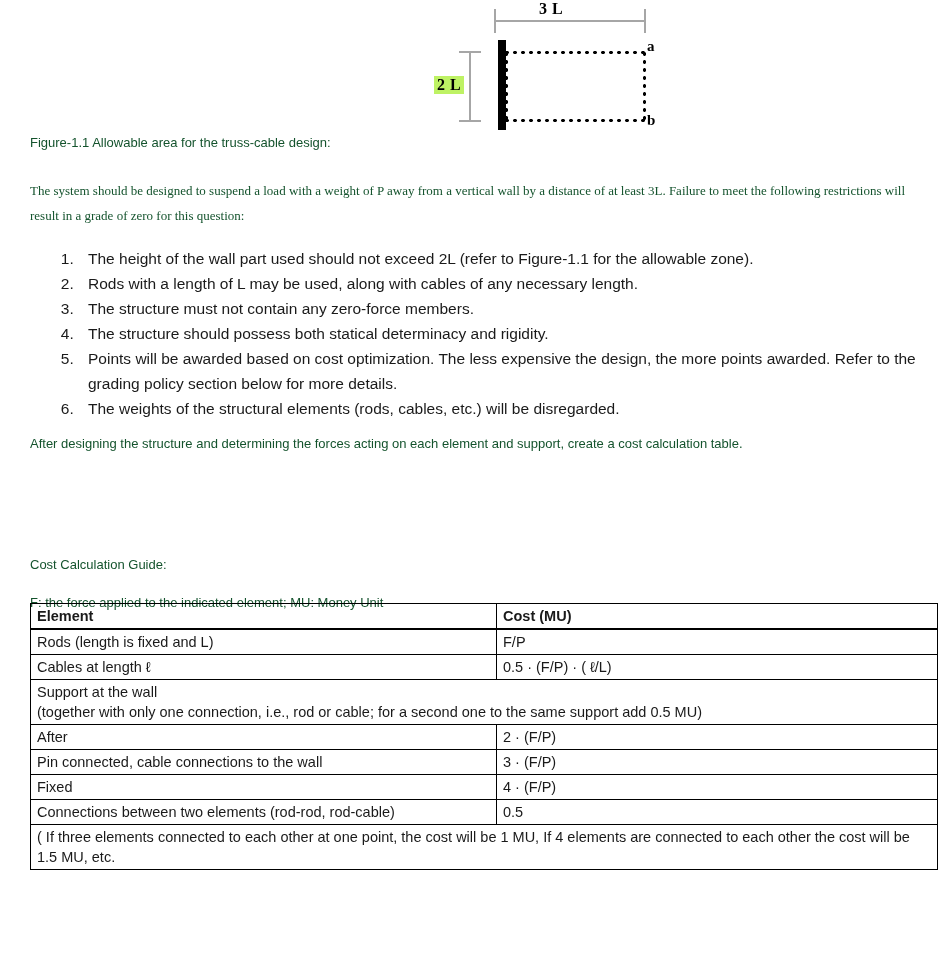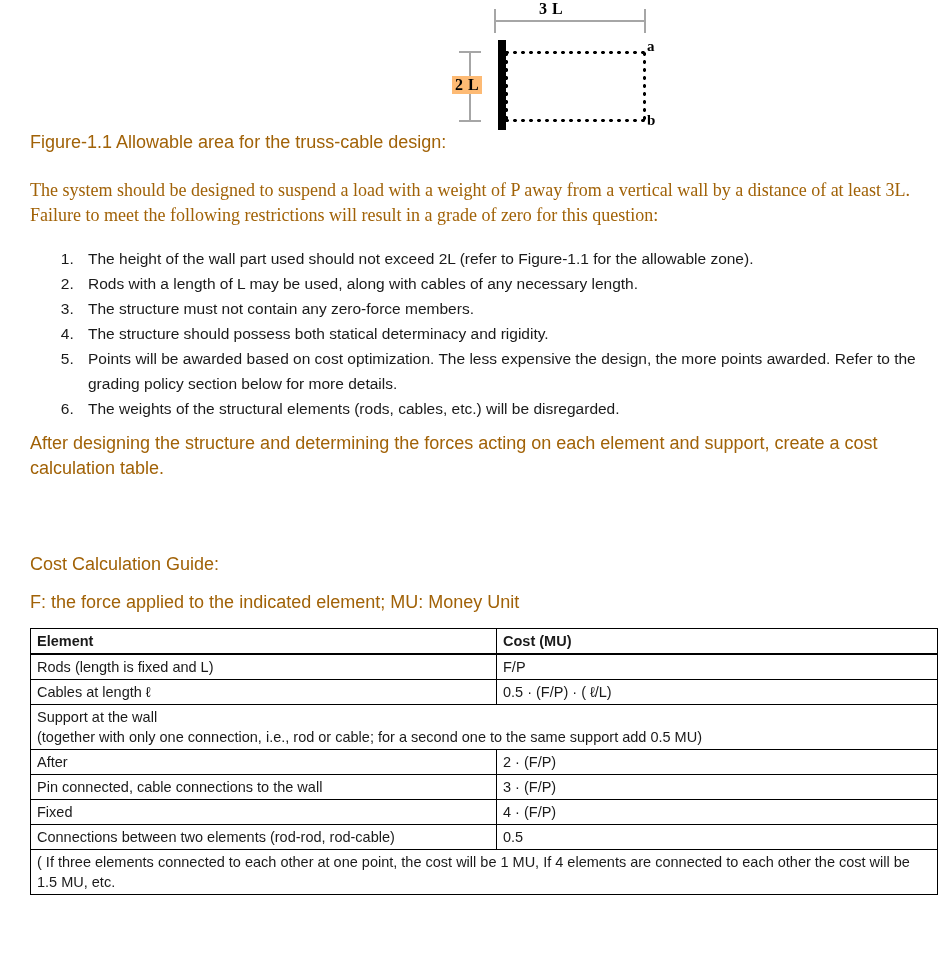--- a/index.html
+++ b/index.html
@@ -93,24 +93,23 @@
     background: #a6a6a6;
   }
   .dim-v-label {
     position: absolute;
     left: 418px;
     top: 76px;
     font-family: "Liberation Serif", serif;
     font-weight: bold;
     font-size: 16px;
     color: #000;
-    background: #fdba74;
+    background: #bef264;
     padding: 0 3px;
     letter-spacing: 0.5px;
-    margin-left: 18px;
   }
   .zone-top {
     position: absolute;
     left: 487px;
     top: 50px;
     width: 144px;
     height: 5px;
     background-image: radial-gradient(circle, #000 1.7px, rgba(0,0,0,0) 1.9px);
     background-size: 8px 5px;
     background-position: 0 center;
@@ -156,23 +155,23 @@
     font-size: 15px;
     color: #000;
   }
   .pt-a { left: 631px; top: 38px; }
   .pt-b { left: 631px; top: 112px; }
 
   
   .doc-text {
     position: absolute;
     left: 30px;
-    font-size: 18px;
+    font-size: 13px;
     line-height: 25px;
-    color: #a16207;
+    color: #14532d;
   }
   .caption   { top: 130px; width: 600px; }
   .intro     { top: 178px; width: 898px; font-family: Liberation Serif, serif; }
   .after-par { top: 431px; width: 898px; }
   .guide-hdr { top: 552px; width: 500px; }
   .guide-sub { top: 590px; width: 700px; }
 
   ol.rules {
     position: absolute;
     left: 30px;
@@ -186,21 +185,21 @@
   }
   ol.rules li {
     padding-left: 10px;
     margin: 0;
   }
 
   
   table.cost-table {
     position: absolute;
     left: 30px;
-    top: 628px;
+    top: 603px;
     width: 908px;
     border-collapse: collapse;
     font-size: 14.5px;
     color: #1a1a1a;
     table-layout: fixed;
   }
   table.cost-table td,
   table.cost-table th {
     border: 1px solid #000000;
     padding: 2px 6px;

